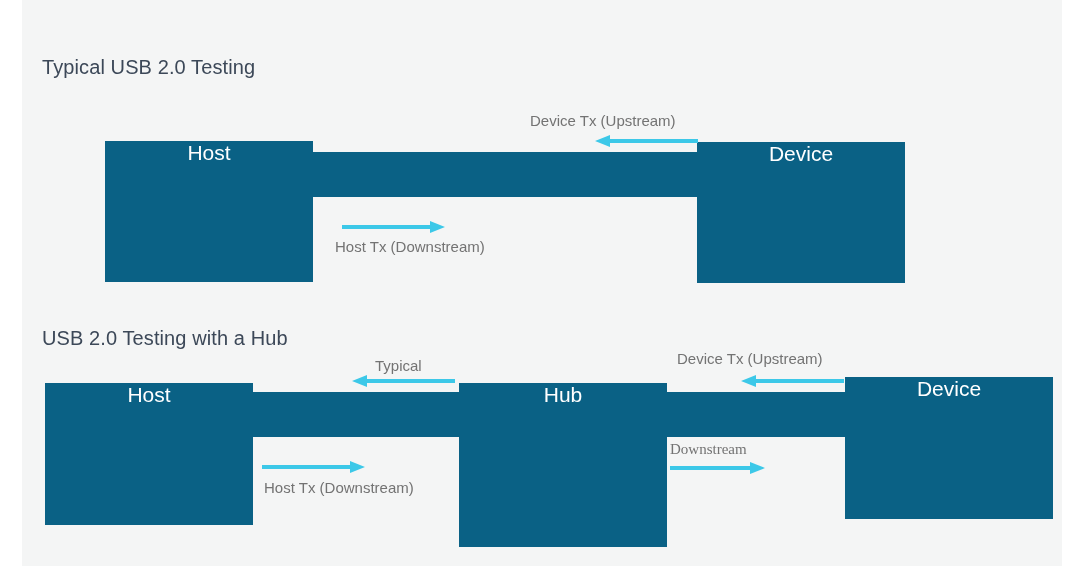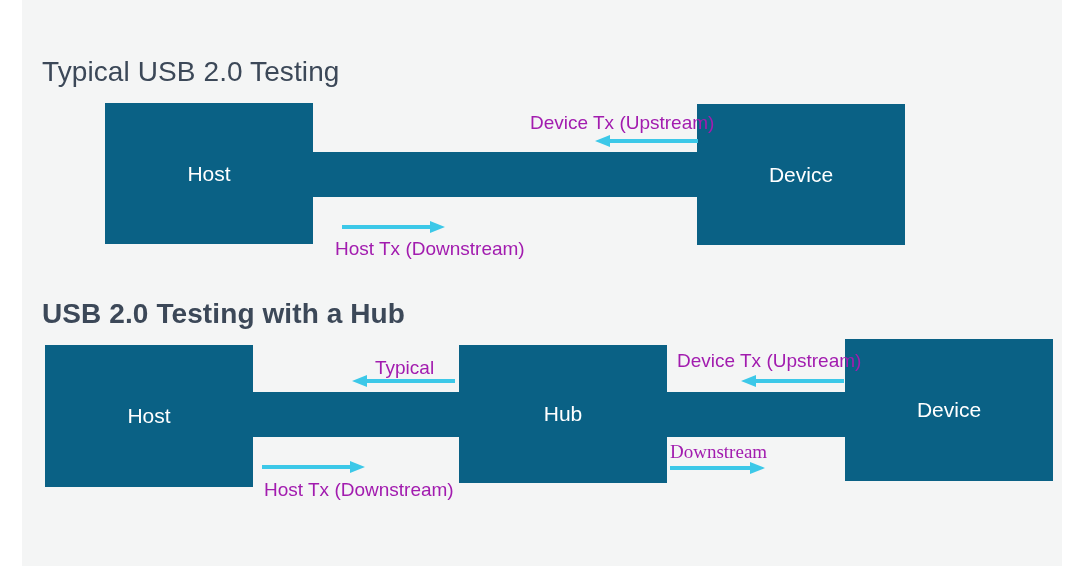--- a/index.html
+++ b/index.html
@@ -20,33 +20,33 @@
     left: 22px;
     top: 0px;
     width: 1040px;
     height: 566px;
     background: #f4f5f5;
   }
 
   .diagram-title {
     position: absolute;
     color: #3c4858;
-    font-size: 28px;
+    font-size: 20px;
     font-weight: 400;
     letter-spacing: 0.1px;
     white-space: nowrap;
   }
 
   
   .node {
     position: absolute;
     background: #0a6185;
     display: flex;
-    align-items: center;
     justify-content: center;
+    margin-top: 38px;
   }
   .node-label {
     color: #ffffff;
     font-size: 21px;
     font-weight: 400;
     white-space: nowrap;
   }
 
   
   .bar {
@@ -56,22 +56,22 @@
 
   
   .arrow {
     position: absolute;
     height: 14px;
   }
   .arrow svg { display: block; }
 
   .arrow-label {
     position: absolute;
-    color: #a21caf;
-    font-size: 19px;
+    color: #737373;
+    font-size: 15px;
     font-weight: 400;
     white-space: nowrap;
   }
 </style>
 </head>
 <body>
 
 <div id="canvas">
 
   <div class="diagram-title" style="left:20px; top:56px;">Typical USB 2.0 Testing</div>
@@ -95,31 +95,31 @@
   <div class="arrow-label" style="left:508px; top:112px;">Device Tx (Upstream)</div>
 
   <div class="arrow" style="left:320px; top:220px; width:103px;">
     <svg width="103" height="14" viewBox="0 0 103 14">
       <rect x="0" y="5" width="90" height="4" fill="#3cc8e8"></rect>
       <polygon points="103,7 88,1 88,13" fill="#3cc8e8"></polygon>
     </svg>
   </div>
   <div class="arrow-label" style="left:313px; top:238px;">Host Tx (Downstream)</div>
 
-  <div class="diagram-title" style="left:20px; top:298px;font-weight:bold;">USB 2.0 Testing with a Hub</div>
+  <div class="diagram-title" style="left:20px; top:327px;">USB 2.0 Testing with a Hub</div>
 
   <div class="bar" style="left:201px; top:392px; width:248px; height:45px;"></div>
 
   <div class="bar" style="left:635px; top:392px; width:200px; height:45px;"></div>
 
   <div class="node" style="left:23px; top:345px; width:208px; height:142px;">
     <span class="node-label">Host</span>
   </div>
 
-  <div class="node" style="left:437px; top:345px; width:208px; height:138px;">
+  <div class="node" style="left:437px; top:345px; width:208px; height:164px;">
     <span class="node-label">Hub</span>
   </div>
 
   <div class="node" style="left:823px; top:339px; width:208px; height:142px;">
     <span class="node-label">Device</span>
   </div>
 
   <div class="arrow" style="left:330px; top:374px; width:103px;">
     <svg width="103" height="14" viewBox="0 0 103 14">
       <rect x="13" y="5" width="90" height="4" fill="#3cc8e8"></rect>

